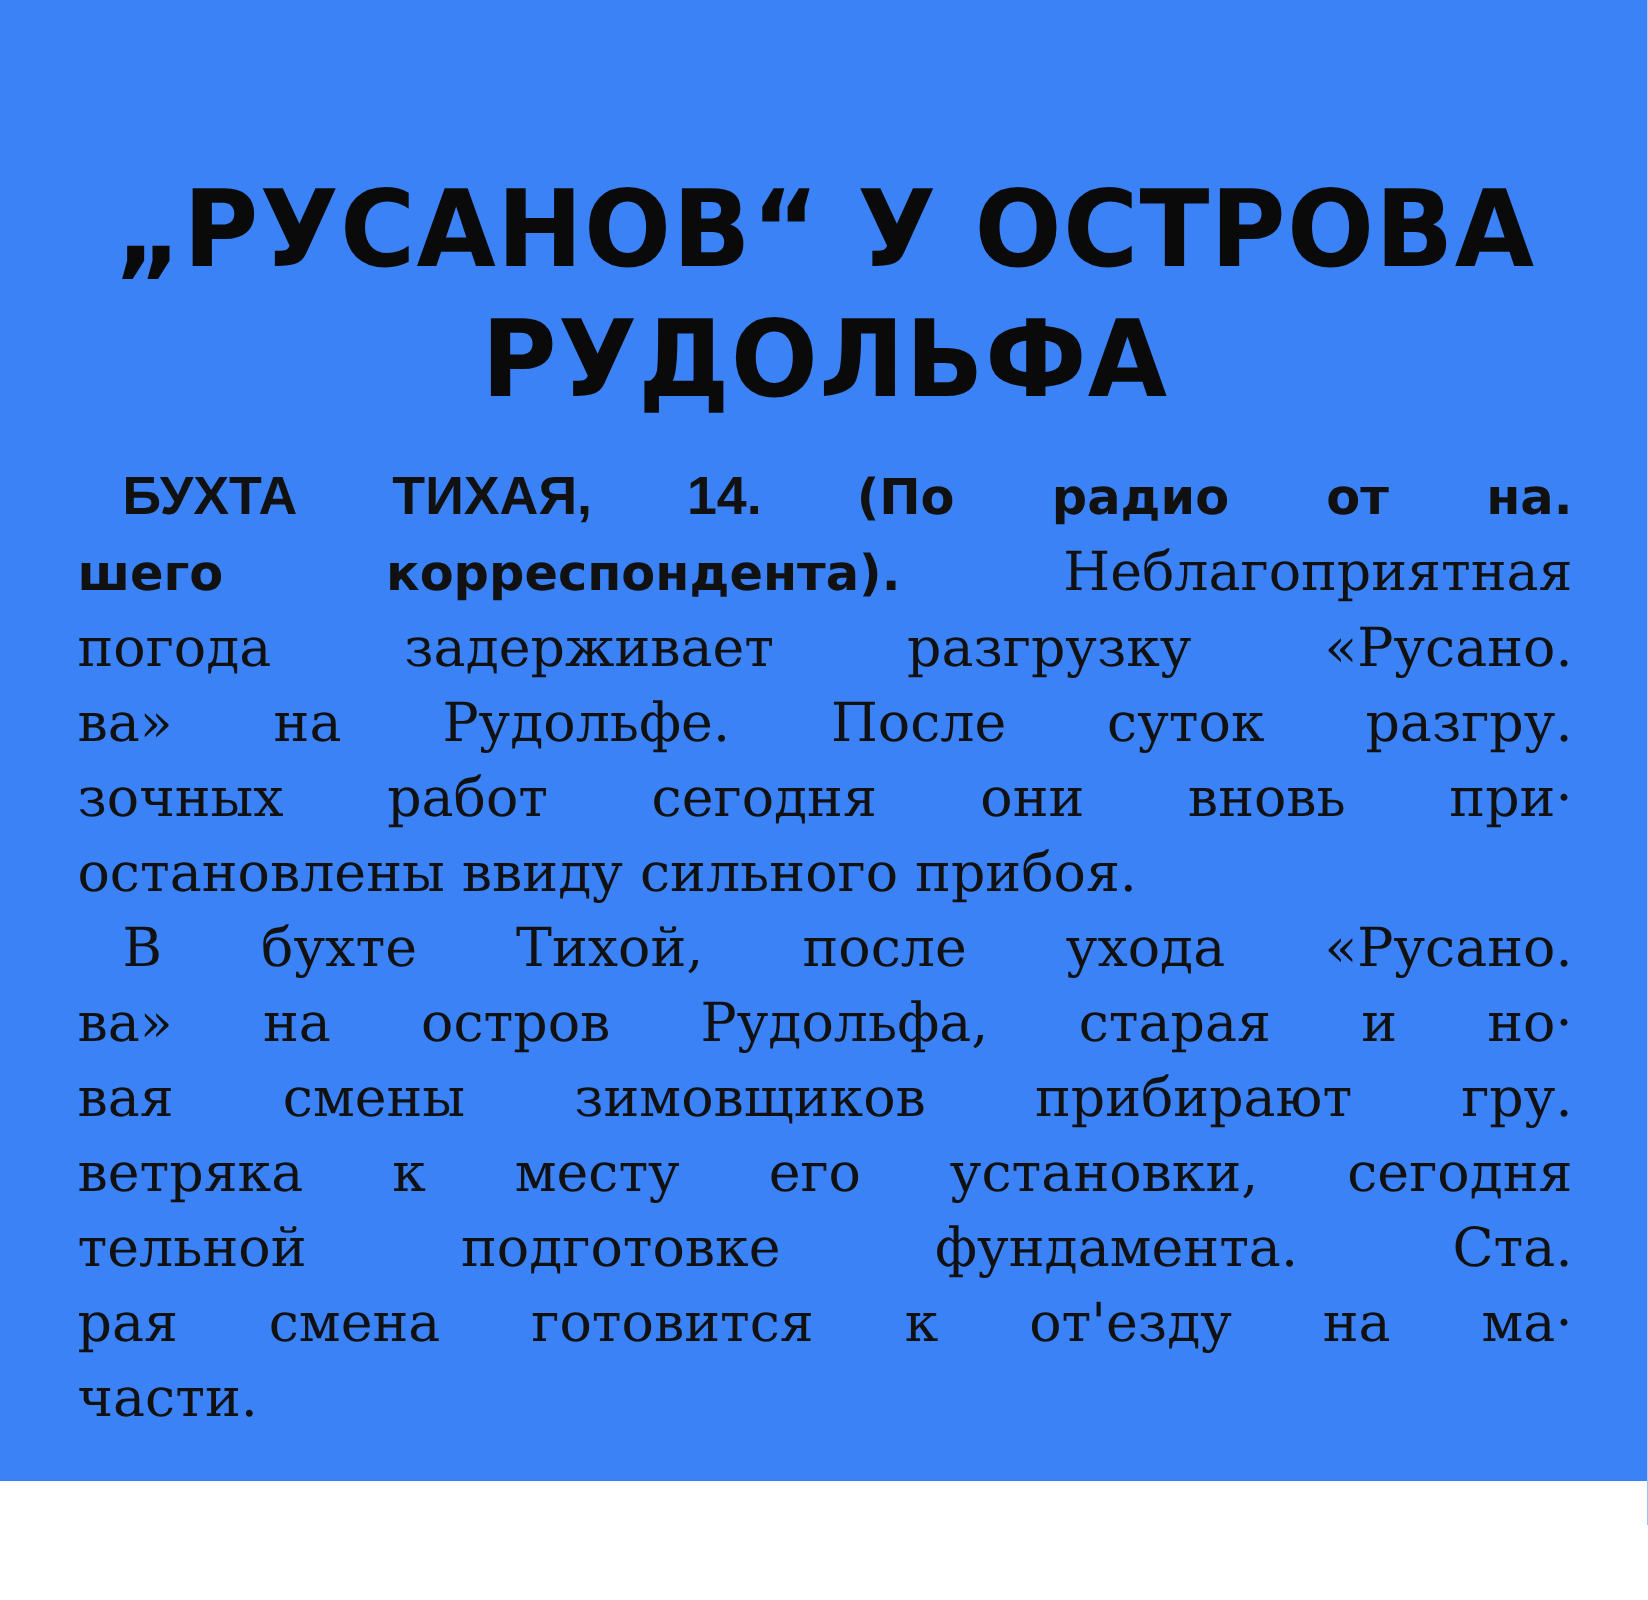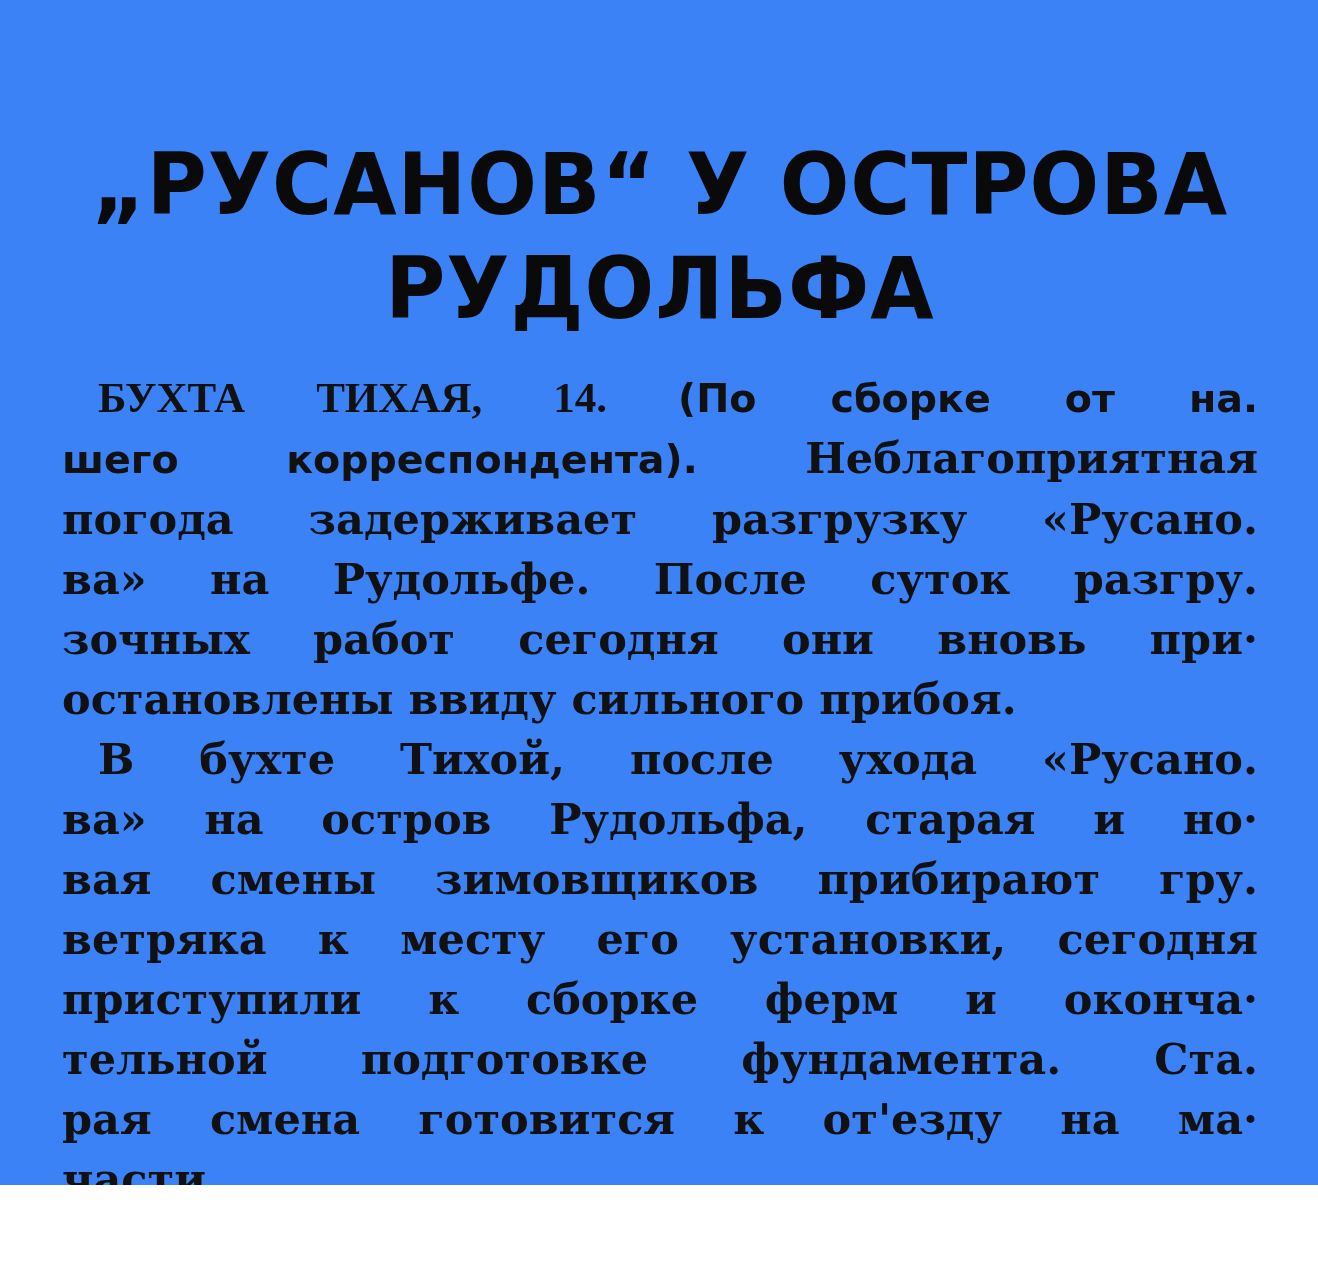--- a/index.html
+++ b/index.html
@@ -45,53 +45,52 @@
     white-space: normal;
   }
   .line.just {
     text-align-last: justify;
   }
   .line.indent {
     text-indent: 36px;
   }
   .seg-normal {
     font-family: "DejaVu Serif", serif;
-    font-weight: bold;
+    font-weight: normal;
   }
   .seg-bold-serif {
-    font-family: Liberation Serif, serif;
+    font-family: Liberation Sans, sans-serif;
     font-weight: bold;
     margin-top: 43px;
   }
   .seg-bold-sans {
     font-family: "DejaVu Sans", "Liberation Sans", sans-serif;
     font-weight: bold;
     font-size: 0.92em;
   }
 </style>
 </head>
 <body>
 
 <div class="page">
 
   <h1 class="headline">
     <span class="hl-line">„РУСАНОВ“ У ОСТРОВА</span>
     <span class="hl-line">РУДОЛЬФА</span>
   </h1>
 
   <div class="body-block">
-      <div class="line just indent"><span class="seg-bold-serif">БУХТА ТИХАЯ, 14. </span><span class="seg-bold-sans">(По сборке от на.</span></div>
+      <div class="line just indent"><span class="seg-bold-serif">БУХТА ТИХАЯ, 14. </span><span class="seg-bold-sans">(По радио от на.</span></div>
       <div class="line just"><span class="seg-bold-sans">шего корреспондента). </span><span class="seg-normal">Неблагоприятная</span></div>
       <div class="line just"><span class="seg-normal">погода задерживает разгрузку «Русано.</span></div>
       <div class="line just"><span class="seg-normal">ва» на Рудольфе. После суток разгру.</span></div>
       <div class="line just"><span class="seg-normal">зочных работ сегодня они вновь при·</span></div>
       <div class="line"><span class="seg-normal">остановлены ввиду сильного прибоя.</span></div>
       <div class="line just indent"><span class="seg-normal">В бухте Тихой, после ухода «Русано.</span></div>
       <div class="line just"><span class="seg-normal">ва» на остров Рудольфа, старая и но·</span></div>
       <div class="line just"><span class="seg-normal">вая смены зимовщиков прибирают гру.</span></div>
       <div class="line just"><span class="seg-normal">ветряка к месту его установки, сегодня</span></div>
-      <div class="line just"><span class="seg-normal">приступили к сборке ферм и оконча·</span></div>
       <div class="line just"><span class="seg-normal">тельной подготовке фундамента.  Ста.</span></div>
       <div class="line just"><span class="seg-normal">рая смена готовится к от'езду на ма·</span></div>
       <div class="line"><span class="seg-normal">части.</span></div>
     </div>
 
 </div>
 
 </body></html>

